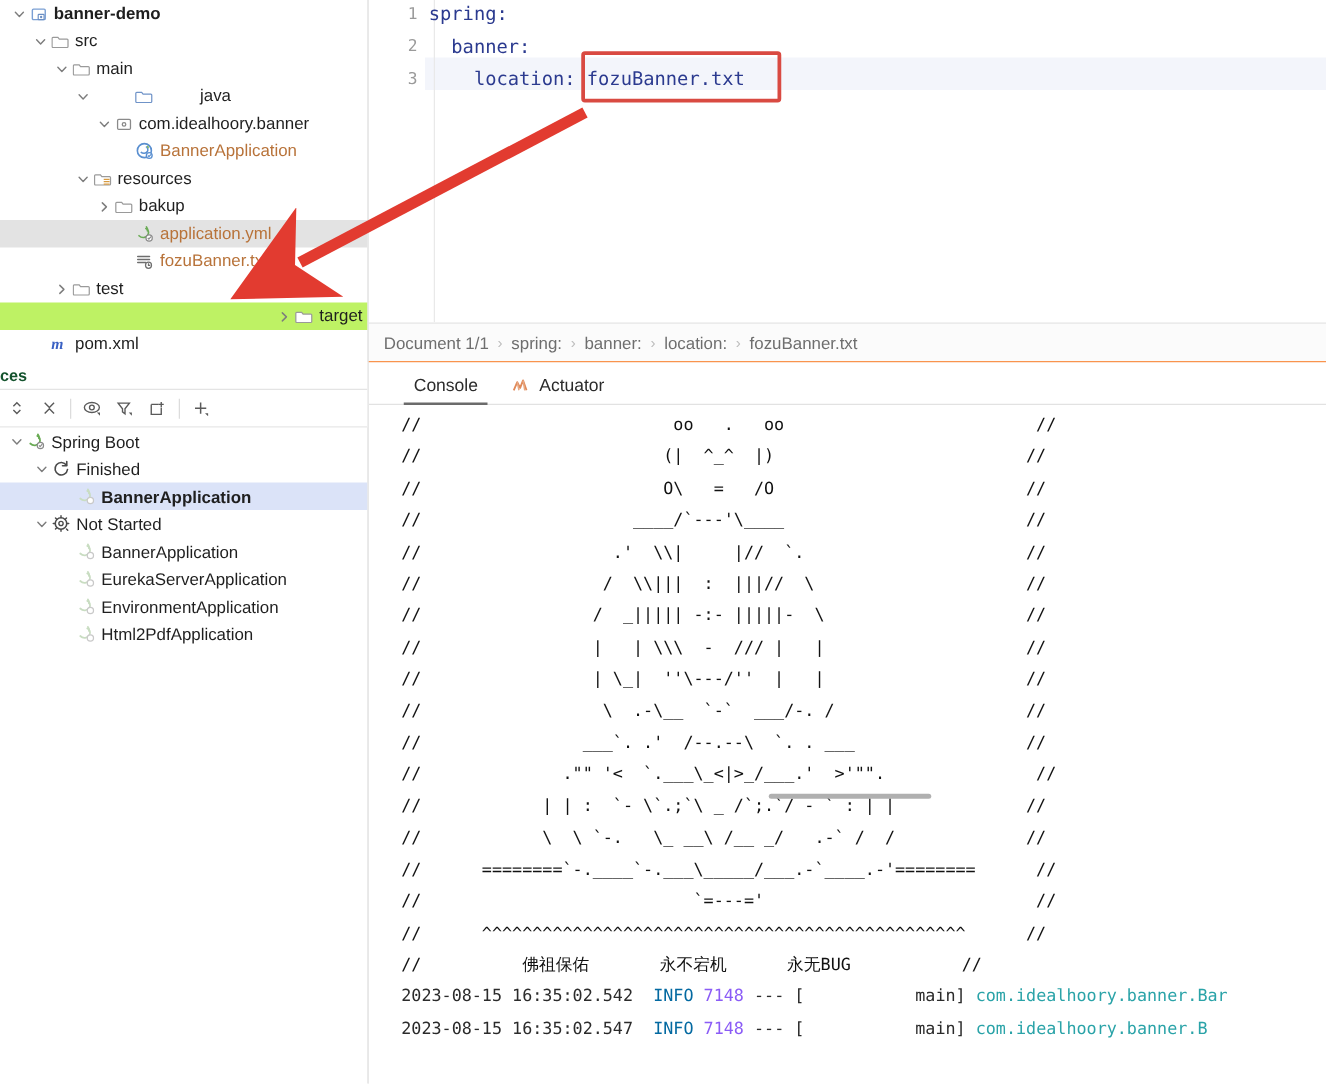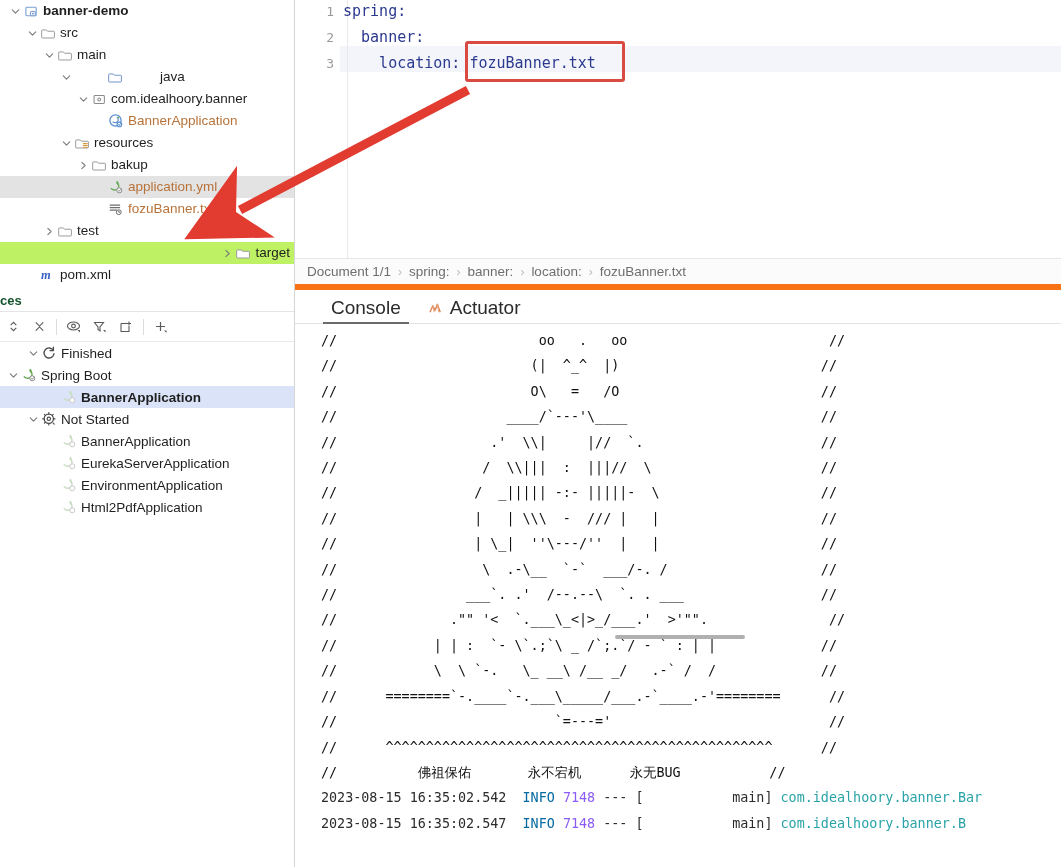--- a/index.html
+++ b/index.html
@@ -94,39 +94,39 @@
     position:absolute; left:0; width:100%; height:26px; background:#f3f5fb;
   }
   #redbox {
     position:absolute; border: 3px solid #d94a42; border-radius: 3px;
     pointer-events: none;
   }
 
   
   #breadcrumb {
     position:absolute; left:295px; top:258px; width:766px; height:32px;
-    background:#fbfbfb; border-top:1px solid #e6e6e6; border-bottom:6px solid #f97316;
+    background:#fbfbfb; border-top:1px solid #e6e6e6; border-bottom:1px solid #f97316;
     display:flex; align-items:center; padding-left:8px;
     font-size:13.5px; color:#6e6e6e; white-space:nowrap; gap:0px;
   }
   .crumb { padding: 0 4px; }
   .crumb-sep { color:#bdbdbd; padding: 0 3px; font-size: 12px; }
 
   
   #console-panel {
     position:absolute; left:295px; top:290px; width:766px; height:577px;
     background:#ffffff; overflow:hidden;
   }
   #console-tabs {
     height:34px; display:flex; align-items:flex-end;
     border-bottom:1px solid #e2e2e2; background:#fff; padding-left:22px;
   }
   .ctab {
     display:flex; align-items:center; gap:6px;
-    height:30px; padding: 0 14px; font-size:19px; color:#2b2b2b;
+    height:30px; padding: 0 14px; font-size:14px; color:#2b2b2b;
     position: relative;
   }
   .ctab.active::after {
     content:""; position:absolute; left:6px; right:6px; bottom:-1px; height:2px;
     background:#6b6b6b;
   }
   #console-hscroll {
     position:absolute; left:320px; top:345px; width:130px; height:4px;
     background:#b0b0b0; border-radius:2px;
   }
@@ -363,49 +363,49 @@
       </div>
       <div class="tb-sep"></div>
       <div class="tb-ic">
         <svg width="16" height="16" viewBox="0 0 16 16">
           <path d="M7.5 3 L7.5 12 M3 7.5 L12 7.5" fill="none" stroke="#5a5a5a" stroke-width="1.2"></path>
           <path d="M11 11.5 L13.5 11.5 L13.5 14 Z" fill="#5a5a5a"></path>
         </svg>
       </div>
     </div>
     <div id="services-list">
+        <div class="svc-row" style="padding-left: 6px;">
+          <span class="chev">
+            <svg width="11" height="11" viewBox="0 0 12 12">
+              <path d="M2.5 4.2 L6 7.8 L9.5 4.2" fill="none" stroke="#7d7d7d" stroke-width="1.25" stroke-linecap="round" stroke-linejoin="round"></path>
+            </svg>
+          </span>
+          <span class="ic">
+            <svg width="16" height="16" viewBox="0 0 16 16">
+              <path d="M3.2 9.8 c2.3 2.2 5.8 1.8 7.3 -0.7 c1.2 -2.1 0.3 -4.6 -1.7 -5.4" fill="none" stroke="#6aab55" stroke-width="1.4" stroke-linecap="round"></path>
+              <path d="M9.3 2.5 c0.9 1.1 1.1 2.3 0.8 3.2" fill="none" stroke="#6aab55" stroke-width="1.4" stroke-linecap="round"></path>
+              <circle cx="11.3" cy="11.3" r="2.5" fill="#fff" stroke="#8a8a8a" stroke-width="1"></circle>
+              <path d="M10.2 11.3 l0.9 1 l1.7 -2" fill="none" stroke="#8a8a8a" stroke-width="1"></path>
+            </svg>
+          </span>
+          <span class="lab">Spring Boot</span>
+        </div>
         <div class="svc-row" style="padding-left: 26px;">
           <span class="chev">
             <svg width="11" height="11" viewBox="0 0 12 12">
               <path d="M2.5 4.2 L6 7.8 L9.5 4.2" fill="none" stroke="#7d7d7d" stroke-width="1.25" stroke-linecap="round" stroke-linejoin="round"></path>
             </svg>
           </span>
           <span class="ic">
             <svg width="16" height="16" viewBox="0 0 16 16">
               <path d="M12.2 5.2 A5 5 0 1 0 13 8.6" fill="none" stroke="#4a4a4a" stroke-width="1.3" stroke-linecap="round"></path>
               <path d="M12.4 2.2 L12.4 5.6 L9 5.6" fill="none" stroke="#4a4a4a" stroke-width="1.3" stroke-linecap="round" stroke-linejoin="round"></path>
             </svg>
           </span>
           <span class="lab">Finished</span>
-        </div>
-        <div class="svc-row" style="padding-left: 6px;">
-          <span class="chev">
-            <svg width="11" height="11" viewBox="0 0 12 12">
-              <path d="M2.5 4.2 L6 7.8 L9.5 4.2" fill="none" stroke="#7d7d7d" stroke-width="1.25" stroke-linecap="round" stroke-linejoin="round"></path>
-            </svg>
-          </span>
-          <span class="ic">
-            <svg width="16" height="16" viewBox="0 0 16 16">
-              <path d="M3.2 9.8 c2.3 2.2 5.8 1.8 7.3 -0.7 c1.2 -2.1 0.3 -4.6 -1.7 -5.4" fill="none" stroke="#6aab55" stroke-width="1.4" stroke-linecap="round"></path>
-              <path d="M9.3 2.5 c0.9 1.1 1.1 2.3 0.8 3.2" fill="none" stroke="#6aab55" stroke-width="1.4" stroke-linecap="round"></path>
-              <circle cx="11.3" cy="11.3" r="2.5" fill="#fff" stroke="#8a8a8a" stroke-width="1"></circle>
-              <path d="M10.2 11.3 l0.9 1 l1.7 -2" fill="none" stroke="#8a8a8a" stroke-width="1"></path>
-            </svg>
-          </span>
-          <span class="lab">Spring Boot</span>
         </div>
         <div class="svc-row sel" style="padding-left: 46px;">
           <span class="chev"></span>
           <span class="ic">
             <svg width="16" height="16" viewBox="0 0 16 16">
               <path d="M3.2 9.8 c2.3 2.2 5.8 1.8 7.3 -0.7 c1.2 -2.1 0.3 -4.6 -1.7 -5.4" fill="none" stroke="#c9ddc2" stroke-width="1.4" stroke-linecap="round"></path>
               <path d="M9.3 2.5 c0.9 1.1 1.1 2.3 0.8 3.2" fill="none" stroke="#c9ddc2" stroke-width="1.4" stroke-linecap="round"></path>
               <circle cx="11.3" cy="11.3" r="2.5" fill="#fff" stroke="#c9c9c9" stroke-width="1"></circle>
             </svg>
           </span>

